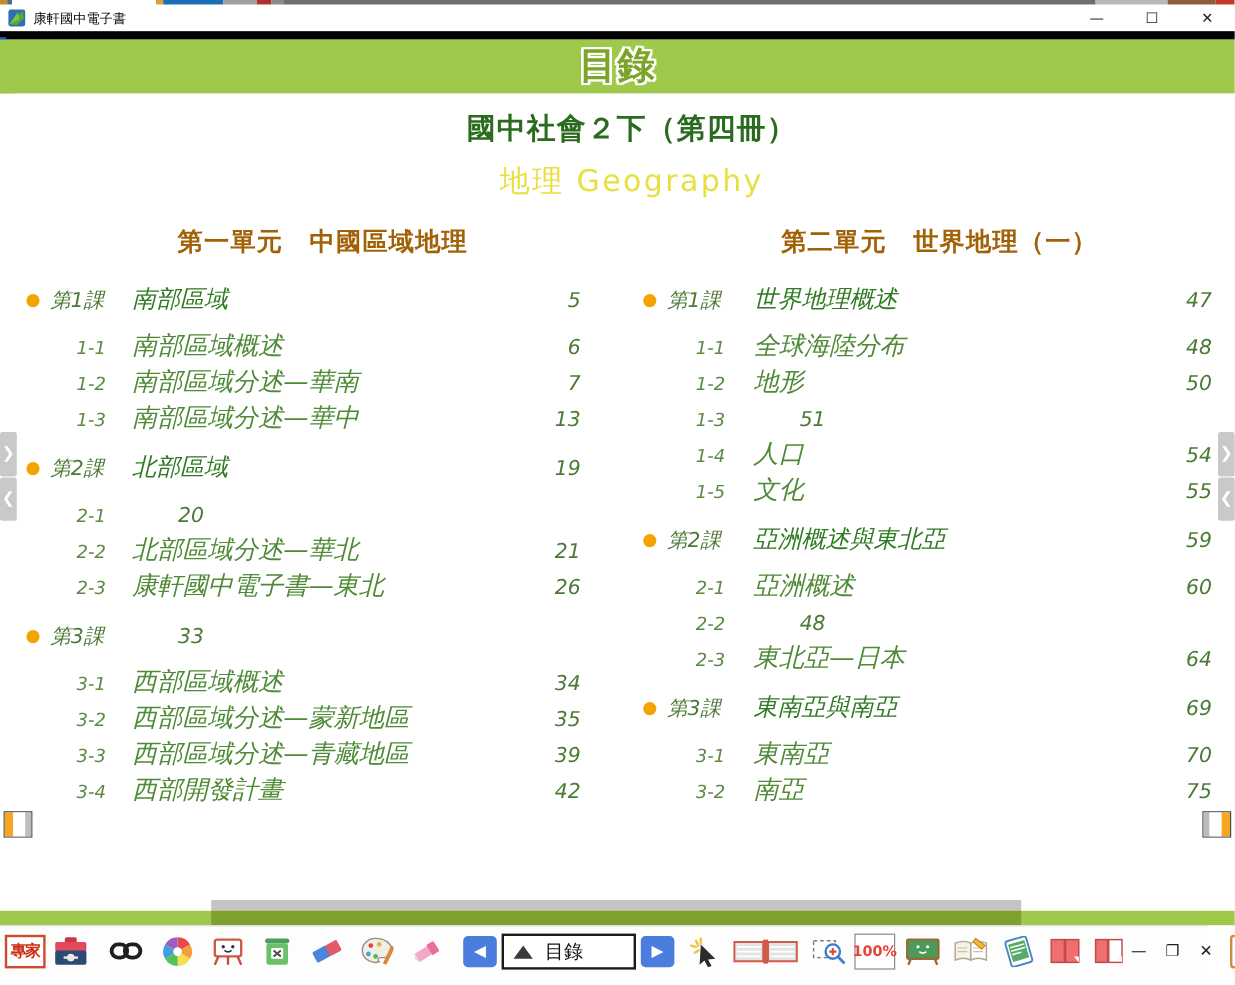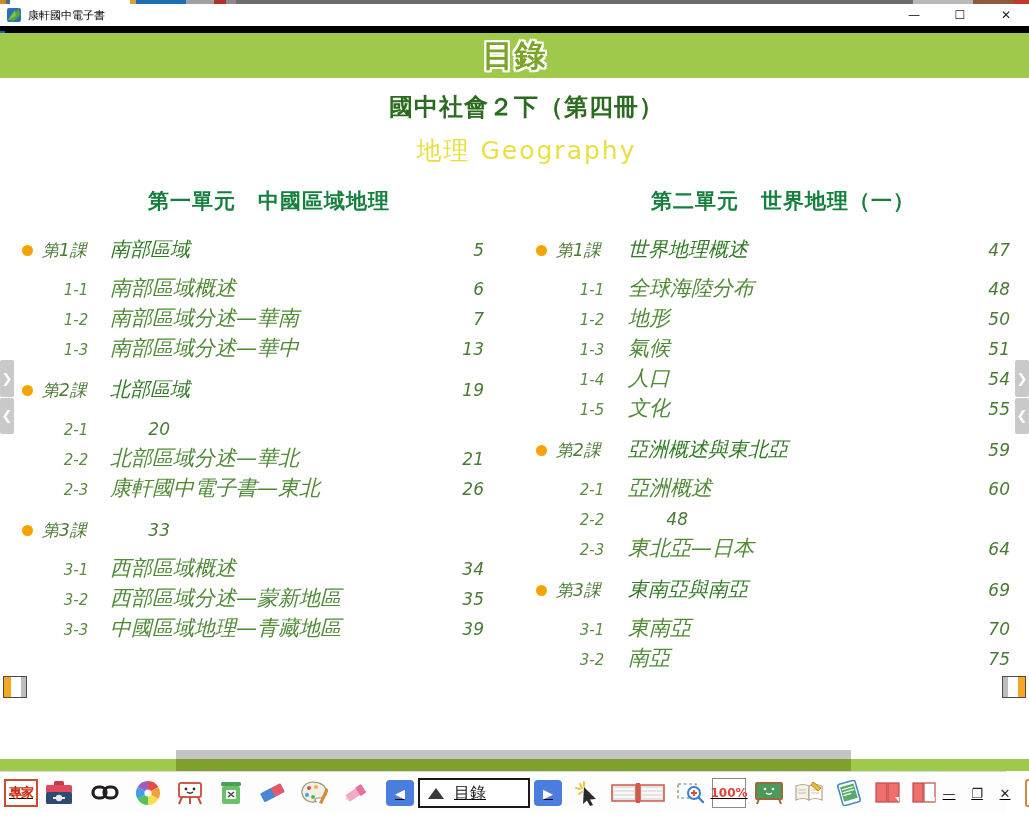--- a/index.html
+++ b/index.html
@@ -111,21 +111,21 @@
   }
 
   .columns {
     display: flex;
     margin-top: 20px;
   }
   .col { width: 514px; position: relative; }
 
   .unit-title {
     font-size: 21px; font-weight: bold;
-    color: #15803d;
+    color: #a16207;
     text-align: center;
     letter-spacing: 1px;
     margin-bottom: 20px;
     font-family: "DejaVu Sans", "Liberation Sans", sans-serif;
   }
 
   .lesson-group { margin-bottom: 20px; }
 
   .row {
     display: flex; align-items: baseline;
@@ -234,21 +234,21 @@
     width: 675px; height: 12px;
     background: #7fa02e;
   }
 
   
   .toolbar {
     position: absolute; left: 0; top: 771px;
     width: 1006px; height: 42px;
     background: #fdfdfd;
     border-top: 1px solid #d9d9d9;
-    display: flex; align-items: center; text-decoration: underline;
+    display: flex; align-items: center;
   }
   .tbitem {
     height: 34px;
     display: flex; align-items: center; justify-content: center;
     flex: 0 0 auto;
     position: relative;
   }
   .toolbar-bottomline {
     position: absolute; left: 0; top: 813px;
     width: 1029px; height: 8px;
@@ -439,22 +439,28 @@
           </div>
           <div class="row sub">
             <div class="bullet-cell"></div>
             <div class="num-cell">3-2</div>
             <div class="title-cell">西部區域分述—蒙新地區</div>
             <div class="page-cell">35</div>
           </div>
           <div class="row sub">
             <div class="bullet-cell"></div>
             <div class="num-cell">3-3</div>
-            <div class="title-cell">中國區域地理—青藏地區</div>
+            <div class="title-cell">西部區域分述—青藏地區</div>
             <div class="page-cell">39</div>
+          </div>
+          <div class="row sub">
+            <div class="bullet-cell"></div>
+            <div class="num-cell">3-4</div>
+            <div class="title-cell">西部開發計畫</div>
+            <div class="page-cell">42</div>
           </div>
         </div>
       </div>
 
       <div class="col right">
         <div class="unit-title">第二單元　世界地理（一）</div>
 
         <div class="lesson-group">
           <div class="row lesson">
             <div class="bullet-cell">
@@ -472,21 +478,20 @@
           </div>
           <div class="row sub">
             <div class="bullet-cell"></div>
             <div class="num-cell">1-2</div>
             <div class="title-cell">地形</div>
             <div class="page-cell">50</div>
           </div>
           <div class="row sub">
             <div class="bullet-cell"></div>
             <div class="num-cell">1-3</div>
-            <div class="title-cell">氣候</div>
             <div class="page-cell">51</div>
           </div>
           <div class="row sub">
             <div class="bullet-cell"></div>
             <div class="num-cell">1-4</div>
             <div class="title-cell">人口</div>
             <div class="page-cell">54</div>
           </div>
           <div class="row sub">
             <div class="bullet-cell"></div>

